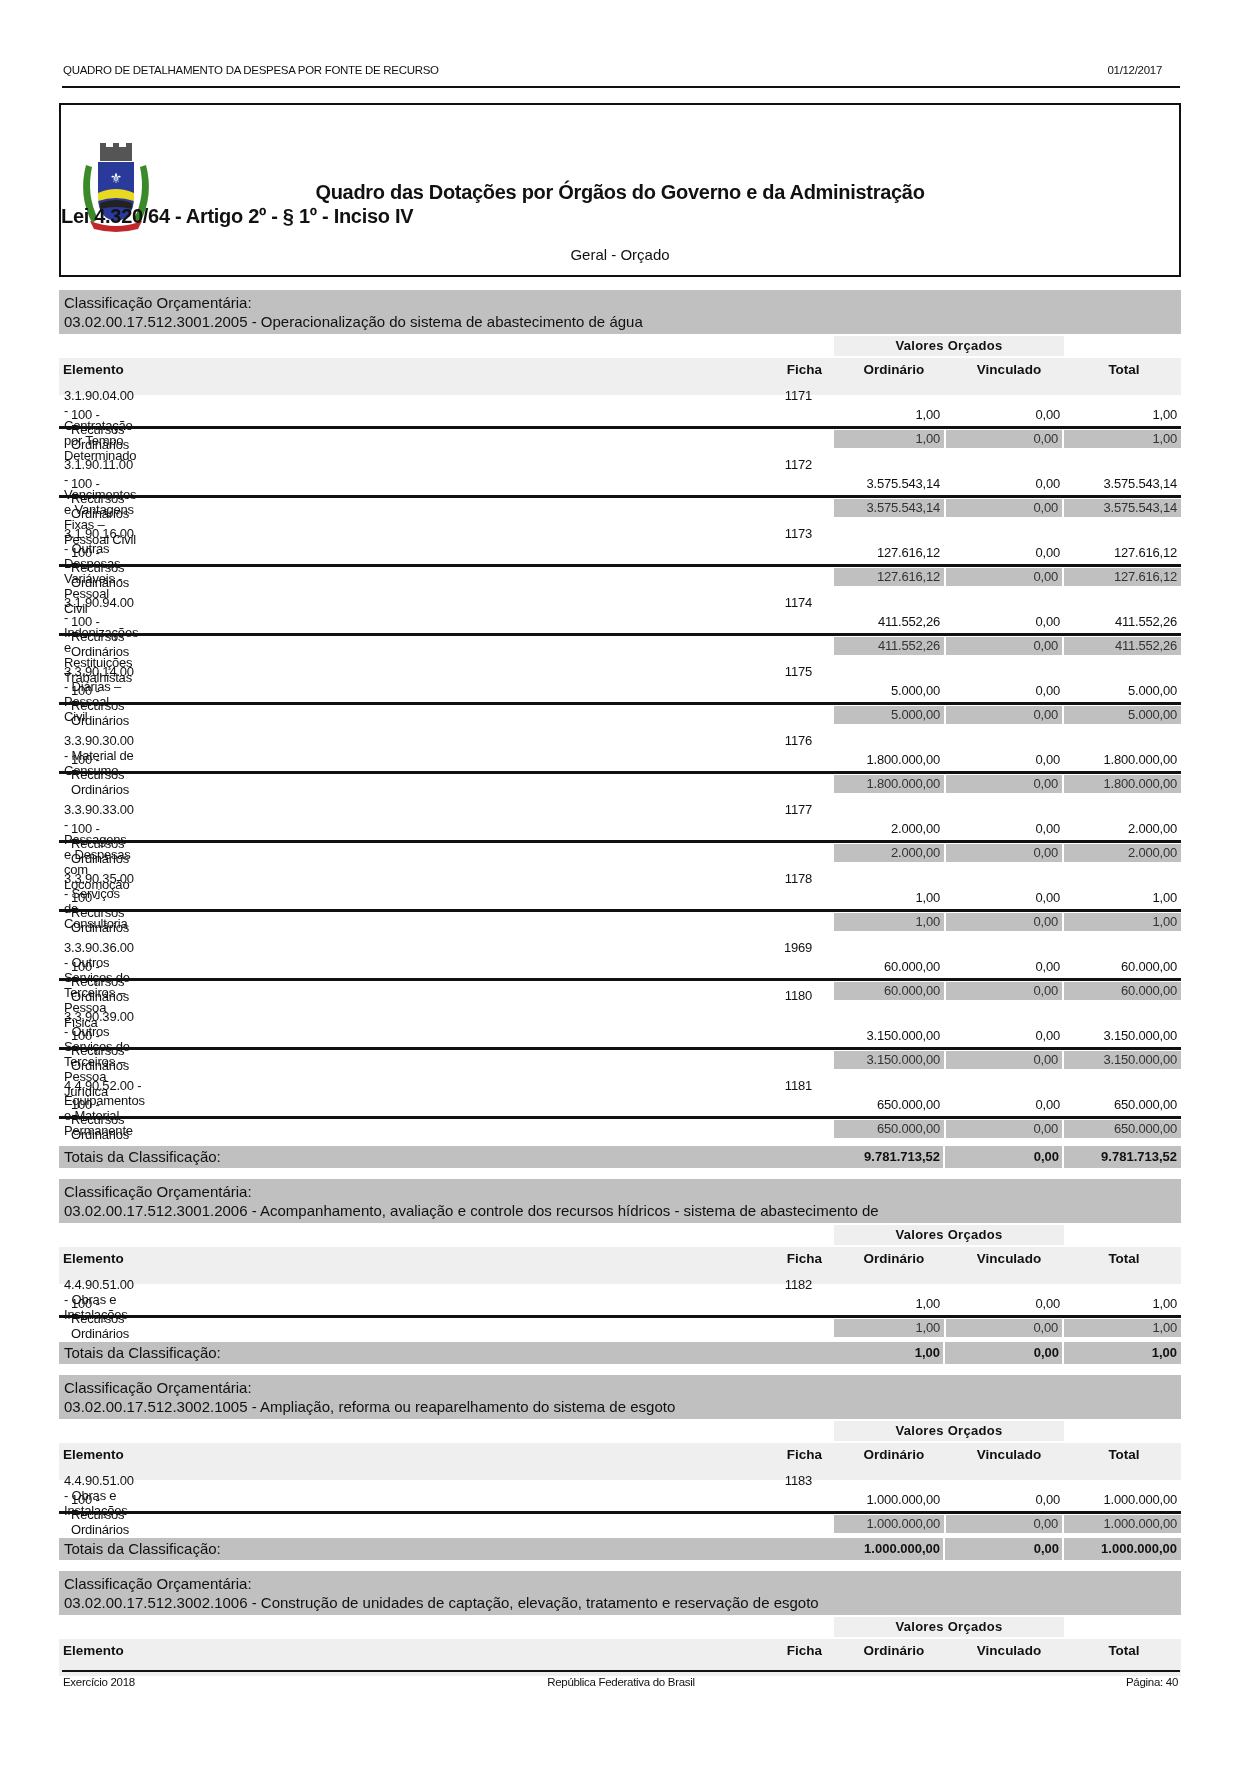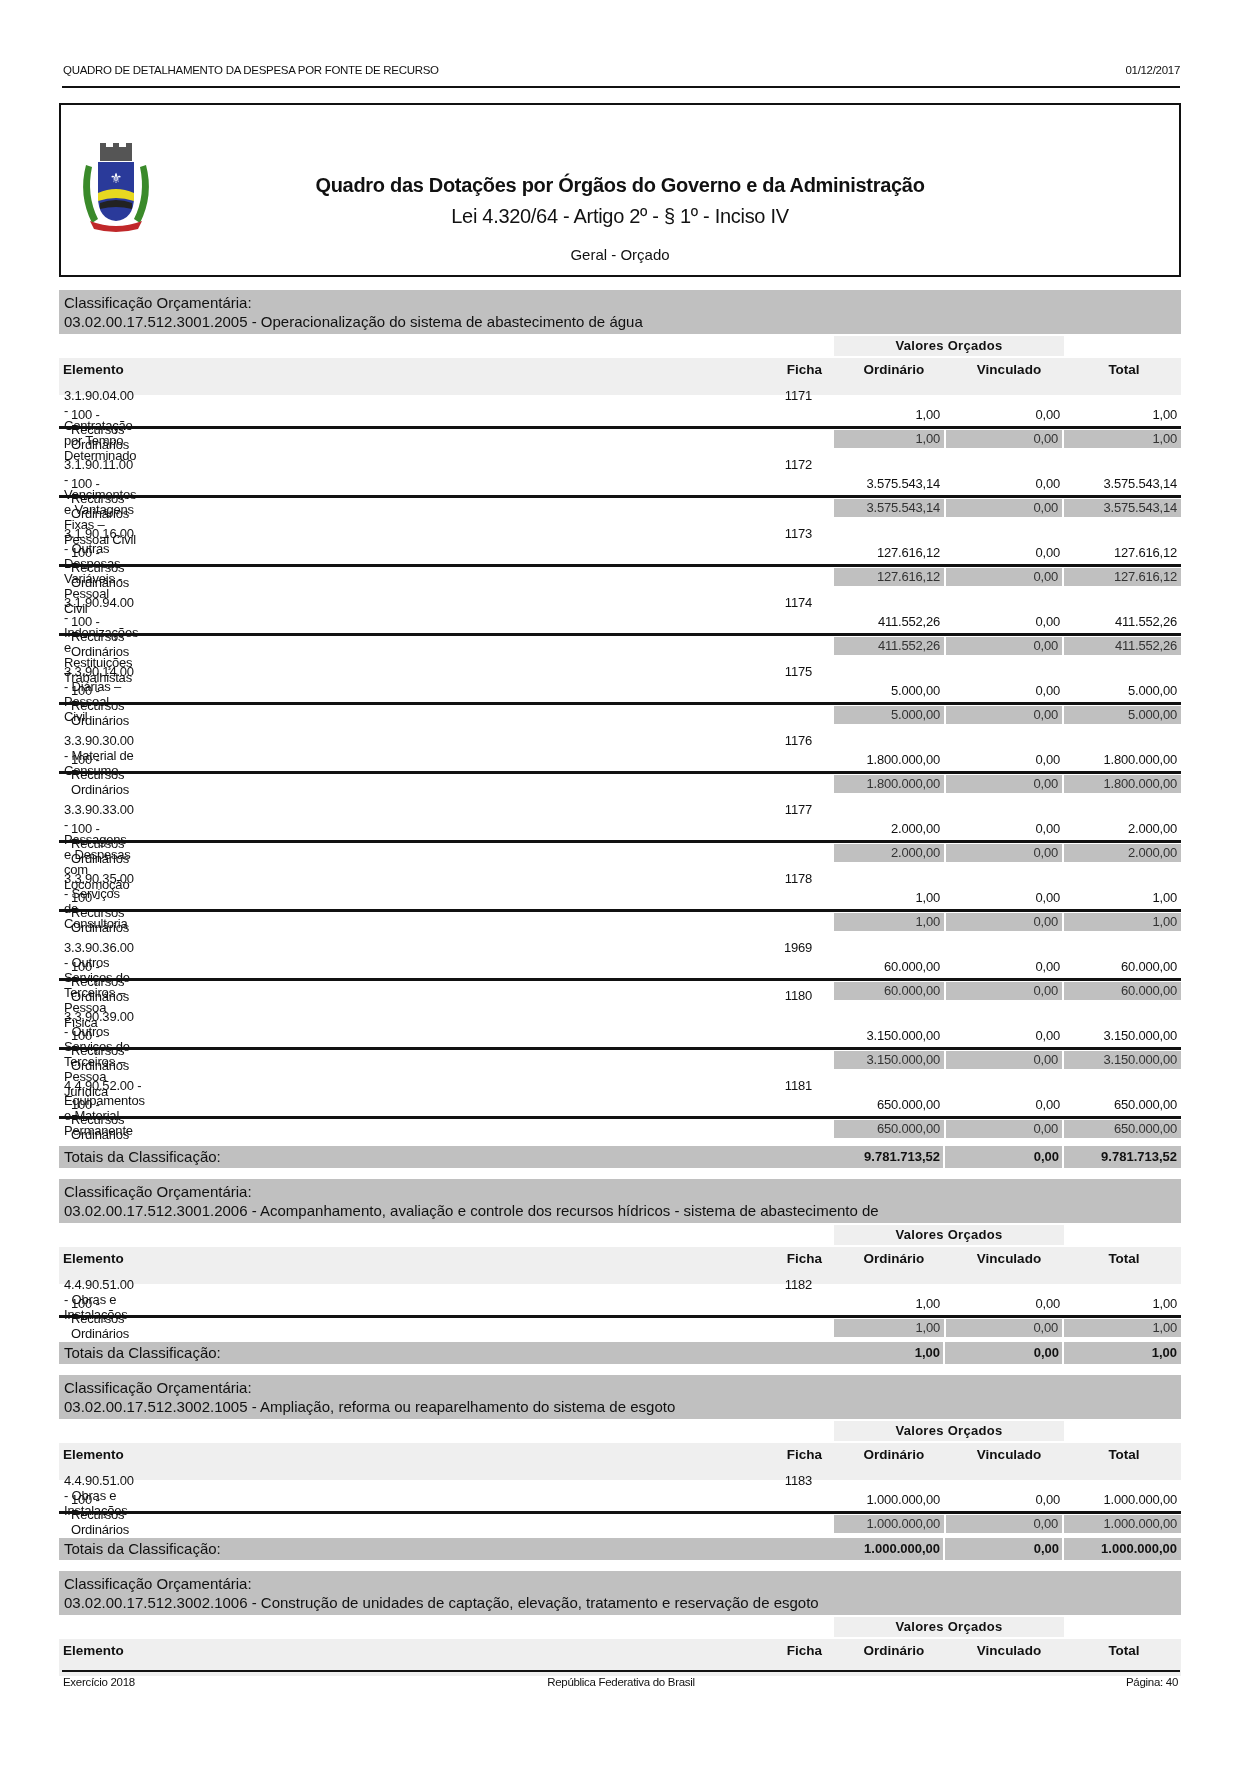--- a/index.html
+++ b/index.html
@@ -1,27 +1,27 @@
 <!DOCTYPE html>
 <html><head>
 <meta charset="utf-8">
 <style>
   * { box-sizing: border-box; margin: 0; padding: 0; }
   body { width: 1241px; height: 1766px; background: #fff; font-family: "Liberation Sans", sans-serif; color: #111; position: relative; overflow: hidden; }
 
   .page-header { position: absolute; left: 62px; top: 62px; width: 1118px; height: 26px; border-bottom: 2px solid #111; font-size: 11.5px; letter-spacing: -0.3px; }
   .page-header .left { position: absolute; left: 1px; top: 2px; }
-  .page-header .right { position: absolute; right: 0; top: 2px; margin-left: 7px; }
+  .page-header .right { position: absolute; right: 18px; top: 2px; margin-left: 7px; }
 
   .title-box { position: absolute; left: 59px; top: 103px; width: 1122px; height: 174px; border: 2px solid #111; }
   .title-box .crest { position: absolute; left: 15px; top: 30px; width: 80px; height: 100px; }
   .t1 { position: absolute; left: 0; right: 0; top: 4px; text-align: center; font-size: 30px; font-weight: bold; letter-spacing: -0.5px; }
   .t2 { position: absolute; left: 0; right: 0; top: 44px; text-align: center; font-size: 25px; }
-  .t3 { position: absolute; left: 0; right: 0; top: 69px; text-align: center; font-size: 20px; font-weight: bold; letter-spacing: -0.3px; }
-  .t4 { position: absolute; left: 0; right: 0; top: 100px; text-align: center; font-size: 20px; font-weight: normal; letter-spacing: -0.3px; }
+  .t3 { position: absolute; left: 0; right: 0; top: 76px; text-align: center; font-size: 20px; font-weight: bold; letter-spacing: -0.3px; }
+  .t4 { position: absolute; left: 0; right: 0; top: 100px; text-align: left; font-size: 20px; font-weight: bold; letter-spacing: -0.3px; }
   .t5 { position: absolute; left: 0; right: 0; top: 141px; text-align: center; font-size: 15px; }
 
   .abs { position: absolute; }
   .class-header { position: absolute; left: 59px; width: 1122px; height: 44px; background: #c0c0c0; font-size: 15px; padding: 3px 5px; line-height: 19px; }
   .valores-head { position: absolute; left: 834px; width: 230px; height: 20px; background: #efefef; font-size: 13px; font-weight: bold; text-align: center; line-height: 20px; letter-spacing: 0.3px; }
   .col-head { position: absolute; left: 59px; width: 1122px; height: 37px; background: #efefef; font-size: 13.5px; font-weight: bold; line-height: 24px; }
   .col-head span { position: absolute; top: 0; }
   .el-name { position: absolute; left: 64px; font-size: 13px; letter-spacing: -0.2px; }
   .el-ficha { position: absolute; left: 762px; width: 50px; font-size: 13px; text-align: right; letter-spacing: -0.2px; }
   .fonte { position: absolute; left: 71px; font-size: 13px; letter-spacing: -0.2px; }

